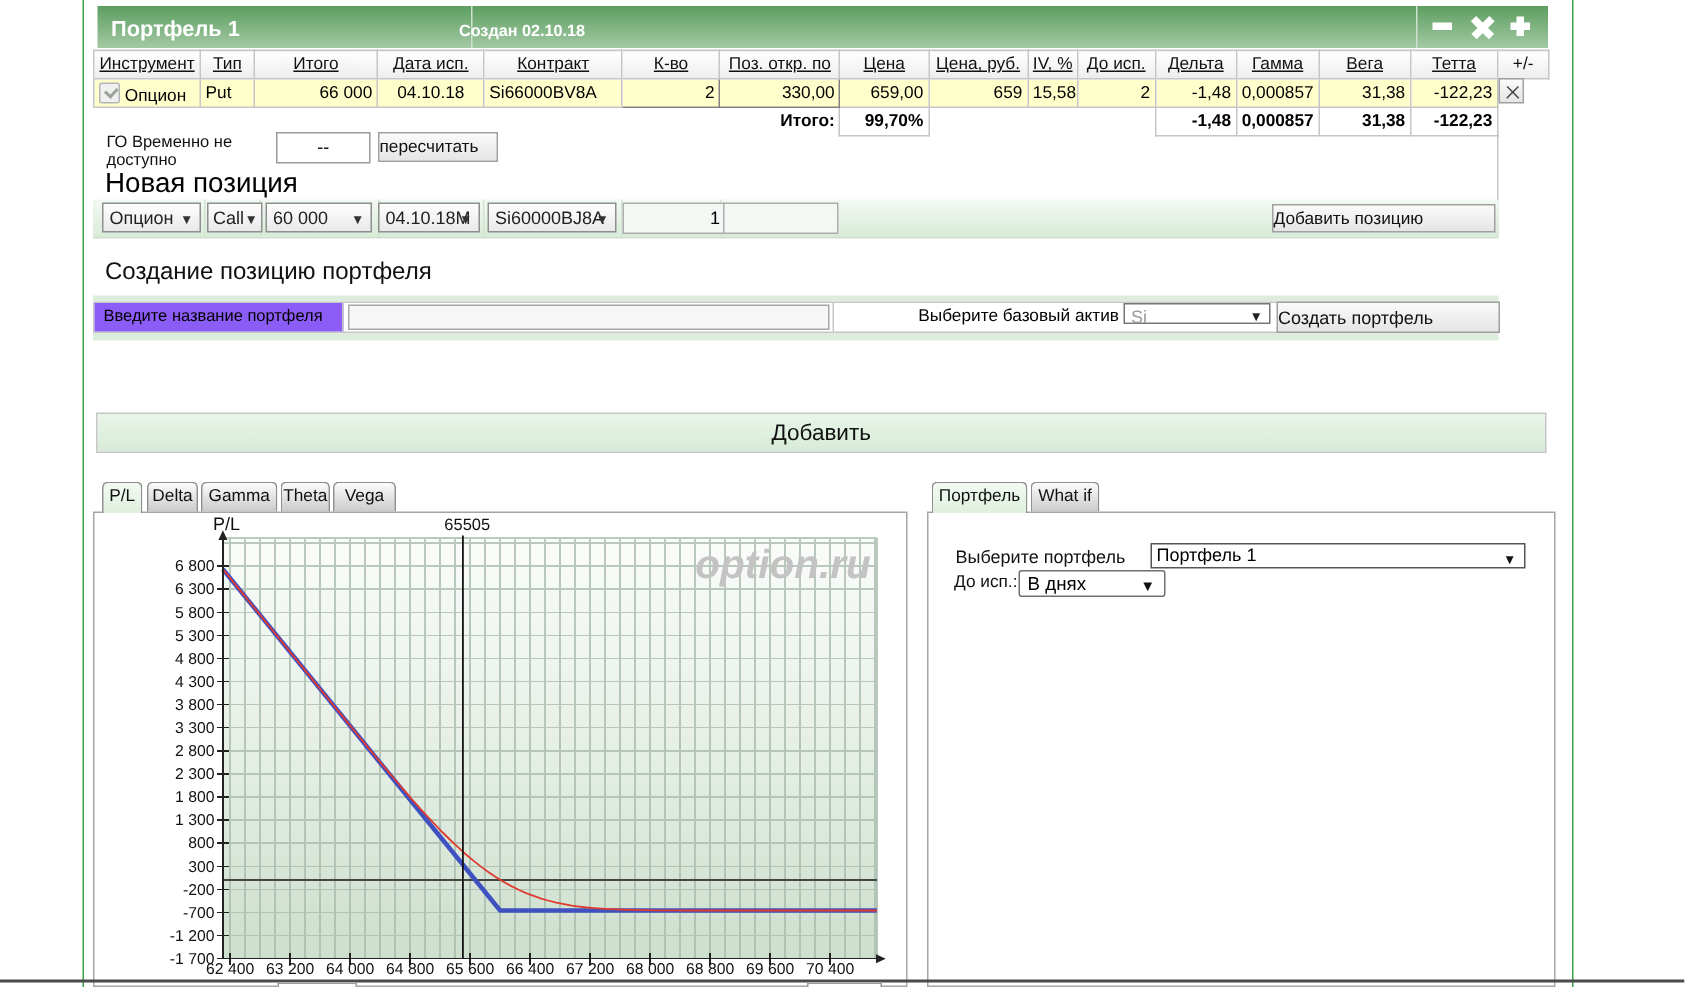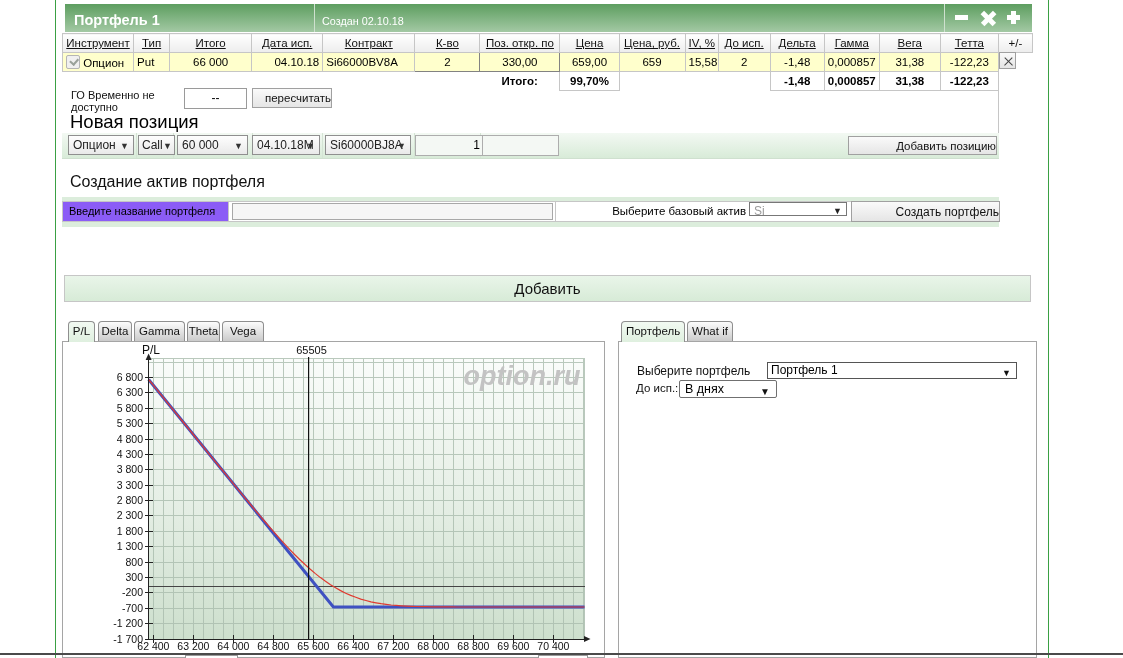--- a/index.html
+++ b/index.html
@@ -2,39 +2,39 @@
 <html><head><meta charset="utf-8">
 <style>
   html,body{margin:0;padding:0}
   body{width:1123px;height:658px;background:#fff;font-family:"Liberation Sans",sans-serif;position:relative;overflow:hidden}
   .abs{position:absolute}
   table.grid{border-collapse:collapse;table-layout:fixed;font-size:11.5px}
   table.grid td{padding:0 3px;height:18px;overflow:hidden;white-space:nowrap}
   .hd{background:linear-gradient(#ffffff,#ededed);border:1px solid #c6c6c6;text-align:center;height:18px}
   .hd span{text-decoration:underline;color:#111}
   .yc{background:#ffffcc;border:1px solid #c6c6c6}
-  .r{text-align:center}.c{text-align:right}.b{font-weight:bold}
+  .r{text-align:right}.c{text-align:center}.b{font-weight:bold}
   .nob{border:none;background:#fff}
-  .btn{background:linear-gradient(#fafafa,#e5e5e5);border:1px solid #a0a0a0;font-size:12px;color:#111;text-align:right;box-sizing:border-box}
+  .btn{background:linear-gradient(#fafafa,#e5e5e5);border:1px solid #a0a0a0;font-size:12px;color:#111;text-align:left;box-sizing:border-box}
   .sel{box-sizing:border-box;border:1px solid #8f8f8f;background:linear-gradient(#fefefe,#e9e9e9);font-size:12px;color:#222;line-height:18px;padding-left:4px;position:absolute;height:20px}
   .sel .ar{position:absolute;right:4px;top:1px;font-size:9px;color:#333}
   .tab{position:absolute;box-sizing:border-box;height:21px;border:1px solid #8f8f8f;border-bottom:none;border-radius:4px 4px 0 0;font-size:11.5px;text-align:center;line-height:19px;color:#111}
   .tabi{background:linear-gradient(#fcfcfc,#c8c8c8)}
   .taba{background:linear-gradient(#f2faf2,#dff0df);z-index:5}
 </style></head>
 <body>
 
 <div class="abs" style="left:55px;top:0;width:1px;height:658px;background:#3aa043"></div>
 <div class="abs" style="left:1048px;top:0;width:1px;height:658px;background:#3aa043"></div>
 
 <div class="abs" style="left:65px;top:4px;width:967px;height:28px;background:linear-gradient(#5d9e60,#a3c9a4)">
   <div class="abs" style="left:249px;top:0;width:1px;height:28px;background:#cfe0cf"></div>
   <div class="abs" style="left:879px;top:0;width:1px;height:28px;background:#cfe0cf"></div>
   <div class="abs" style="left:9px;top:8px;font-size:14.5px;font-weight:bold;color:#fff">Портфель 1</div>
-  <div class="abs" style="left:257px;top:11px;font-size:10.8px;font-weight:normal;color:#fff">Создан 02.10.18</div>
+  <div class="abs" style="left:241px;top:11px;font-size:10.8px;font-weight:bold;color:#fff">Создан 02.10.18</div>
   <div class="abs" style="left:890px;top:11px;width:13px;height:4.5px;background:#fff"></div>
     <div class="abs" style="left:915px;top:11.5px;width:17px;height:4.5px;background:#fff;transform:rotate(45deg)"></div>
     <div class="abs" style="left:915px;top:11.5px;width:17px;height:4.5px;background:#fff;transform:rotate(-45deg)"></div>
     <div class="abs" style="left:941.5px;top:11px;width:13.5px;height:4.5px;background:#fff"></div>
     <div class="abs" style="left:946px;top:6.5px;width:4.5px;height:13.5px;background:#fff"></div>
 </div>
 
 <table class="grid abs" style="left:62px;top:33px;width:971px">
  <colgroup>
       <col style="width:71px">
@@ -134,21 +134,21 @@
 </div>
 <div class="sel" style="left:68px;top:135px;width:66px">Опцион<span class="ar">▼</span></div>
 <div class="sel" style="left:138px;top:135px;width:37px;padding-left:3px">Call<span class="ar" style="right:2px">▼</span></div>
 <div class="sel" style="left:177px;top:135px;width:71px">60 000<span class="ar">▼</span></div>
 <div class="sel" style="left:252px;top:135px;width:68px">04.10.18М<span class="ar">▼</span></div>
 <div class="sel" style="left:325px;top:135px;width:86px">Si60000BJ8А<span class="ar">▼</span></div>
 <div class="abs" style="left:415px;top:135px;width:64px;height:19px;border:1px solid #adadad;background:#f4f8f4;font-size:12px;line-height:19px;text-align:right;padding-right:4px">1</div>
 <div class="abs" style="left:482px;top:135px;width:75px;height:19px;border:1px solid #adadad;background:#f4f8f4"></div>
 <div class="abs btn" style="left:848px;top:135.5px;width:149px;height:19px;line-height:18px;font-size:11.5px">Добавить позицию</div>
 
-<div class="abs" style="left:70px;top:173px;font-size:16px;color:#111">Создание актив портфеля</div>
+<div class="abs" style="left:70px;top:173px;font-size:16px;color:#111">Создание позицию портфеля</div>
 <div class="abs" style="left:62px;top:197px;width:937px;height:4px;background:#dceddc"></div>
 <div class="abs" style="left:62px;top:201px;width:937px;height:21px;border:1px solid #c6c6c6;background:#fff;box-sizing:border-box">
   <div class="abs" style="left:0;top:0;width:166px;height:19px;border-right:1px solid #c6c6c6;font-size:11px;line-height:19px;padding-left:6px;box-sizing:border-box;background:#8b5cf6;white-space:nowrap;overflow:hidden">Введите название портфеля</div>
   <div class="abs" style="left:169px;top:1px;width:319px;height:15px;border:1px solid #a8a8a8;background:#f6f6f6"></div>
   <div class="abs" style="left:492px;top:0;width:1px;height:19px;background:#c6c6c6"></div>
   <div class="abs" style="left:503px;top:0;width:180px;font-size:11.5px;line-height:19px;text-align:right;white-space:nowrap">Выберите базовый актив</div>
   <div class="sel" style="left:686px;top:0px;width:98px;color:#9a9a9a;height:14px;line-height:17px;background:#fff;border-color:#777">Si<span class="ar" style="color:#222;top:0">▼</span></div>
   <div class="abs btn" style="left:788px;top:-1px;width:149px;height:21px;line-height:20px">Создать портфель</div>
 </div>
 <div class="abs" style="left:62px;top:222px;width:937px;height:5px;background:#dceddc"></div>

